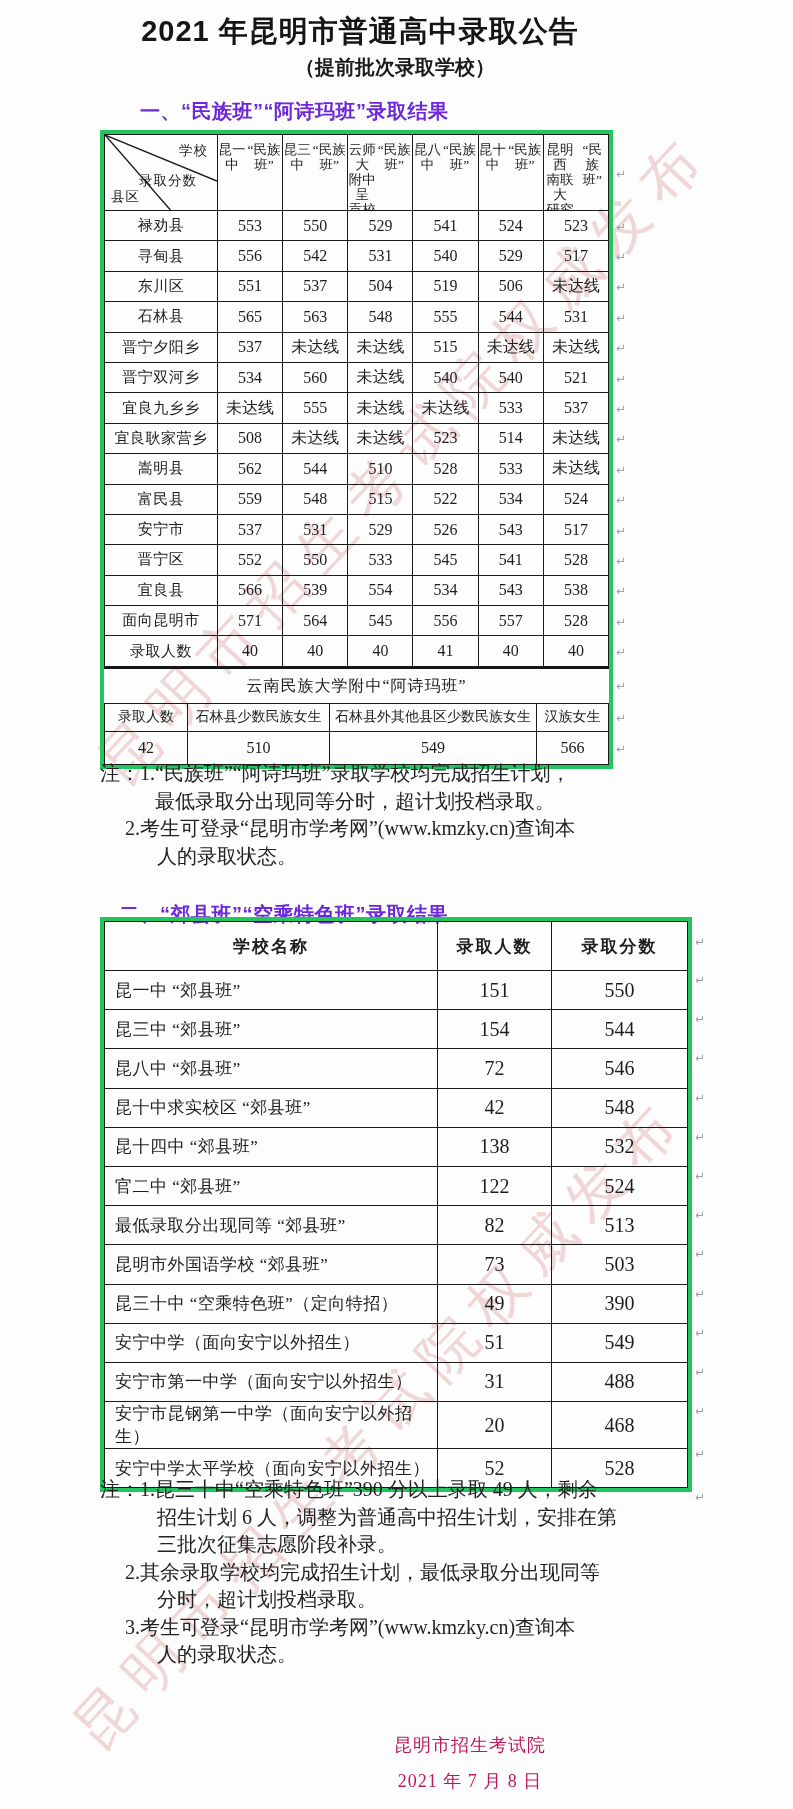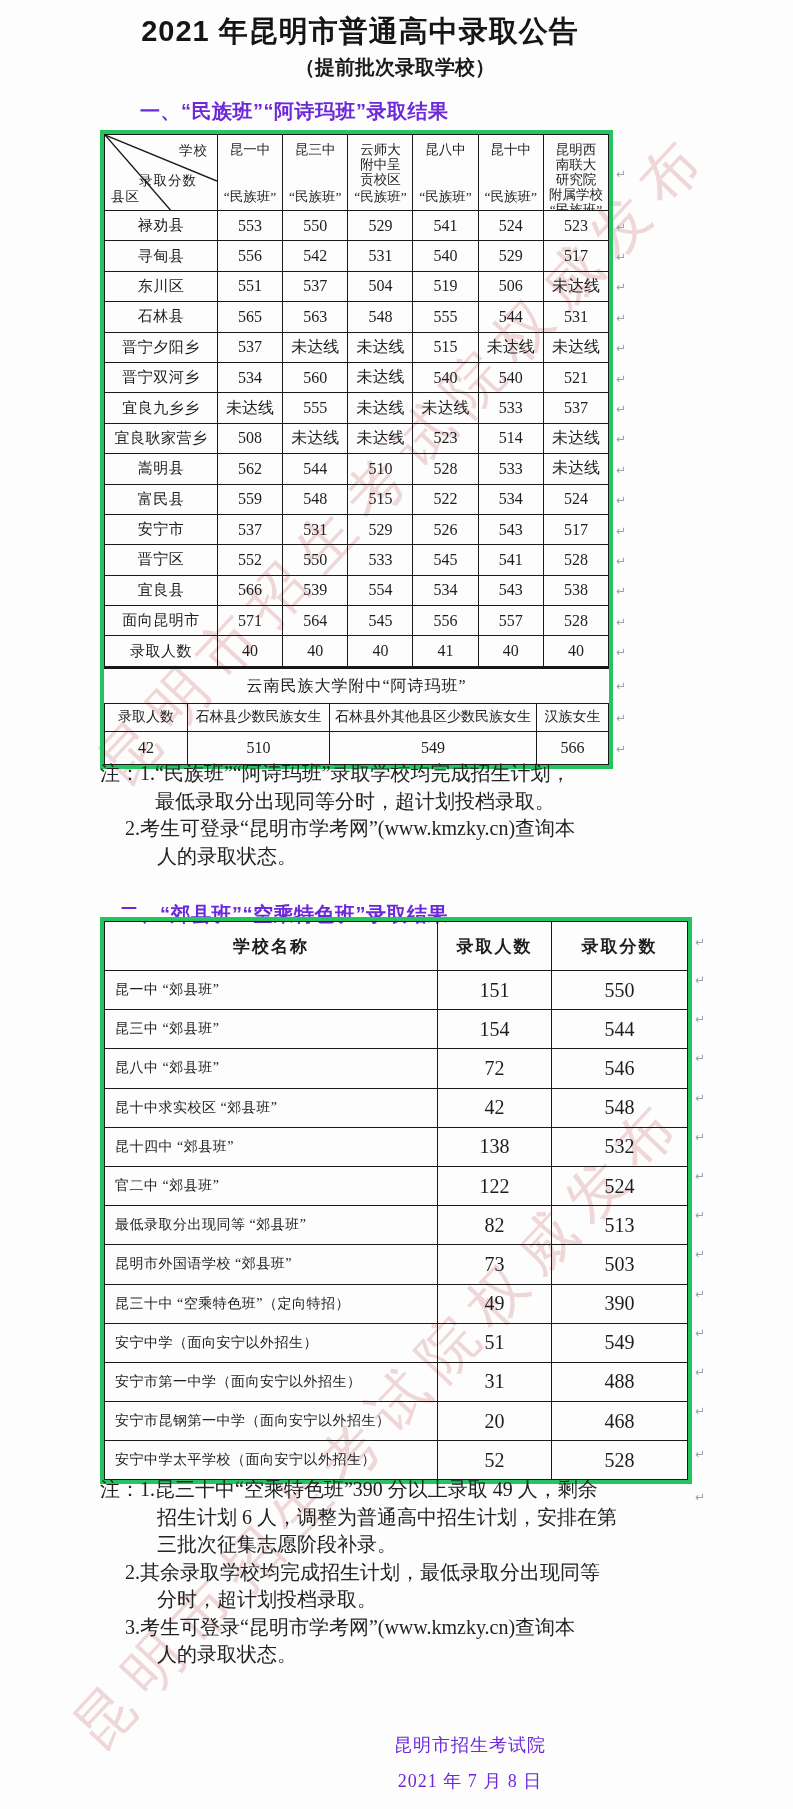--- a/index.html
+++ b/index.html
@@ -49,57 +49,57 @@
   #t1 tr.data { height:30.4px; }
   #t1 td.label { font-size:15px; letter-spacing:0.5px; }
   #t1 td.val   { font-size:16px; }
   .corner { position:relative; padding:0; }
   .corner svg { position:absolute; left:0; top:0; width:100%; height:100%; }
   .corner span { position:absolute; font-size:13.5px; letter-spacing:1px; }
   .c-top { right:9px; top:7px; }
   .c-mid { left:34px; top:37px; }
   .c-bot { left:6px; bottom:4px; }
   .hcell {
-    display:flex; flex-direction:column; justify-content:space-between;
+    display:flex; flex-direction:row; justify-content:space-between;
     height:75px; box-sizing:border-box; padding:7px 0 6px 0;
   }
   .hcell .school { font-size:13.5px; line-height:15px; white-space:pre-line; }
   .hcell .cls    { font-size:13.5px; line-height:15px; }
   .merged-row {
     border-top:2px solid #161616; height:34px; line-height:34px;
     text-align:center; font-size:16px; letter-spacing:1px;
   }
   #t1c tr.sh  { height:28px; }
   #t1c tr.sv  { height:33px; }
   #t1c td.sh  { font-size:14px; }
   #t1c td.sv  { font-size:16px; }
   
   #t2 tr.head { height:49px; }
   #t2 tr.data { height:39.2px; }
   #t2 td.hd {
     font-size:17px; font-weight:bold; letter-spacing:2px;
     font-family:"Liberation Serif", serif;
   }
-  #t2 td.school { text-align:left; padding-left:10px; font-size:14px; letter-spacing:0.5px; }
+  #t2 td.school { text-align:left; padding-left:10px; font-size:17px; letter-spacing:0.5px; }
   #t2 td.num { font-size:20px; }
   
   .mark {
     position:absolute; right:-17px; z-index:1;
     font-family:"DejaVu Sans", sans-serif; font-size:12px; color:#99a1ac;
     pointer-events:none;
   }
   
   .notes { position:absolute; z-index:1; left:100px; }
   #notes1 { top:760px; }
   #notes2 { top:1476px; }
   .note-line { font-size:20px; line-height:27.5px; white-space:nowrap; color:#222; }
   
   .footer-sign, .footer-date {
     position:absolute; z-index:1; left:350px; width:240px; text-align:center;
-    font-size:18px; letter-spacing:1px; color:#6d28d9;
+    font-size:18px; letter-spacing:1px; color:#be185d;
   }
   .footer-sign { top:1733px; }
   .footer-date { top:1769px; }
 </style>
 </head>
 <body>
 
 <div class="page">
 
   <div class="wm wm1">昆明市招生考试院权威发布</div>

